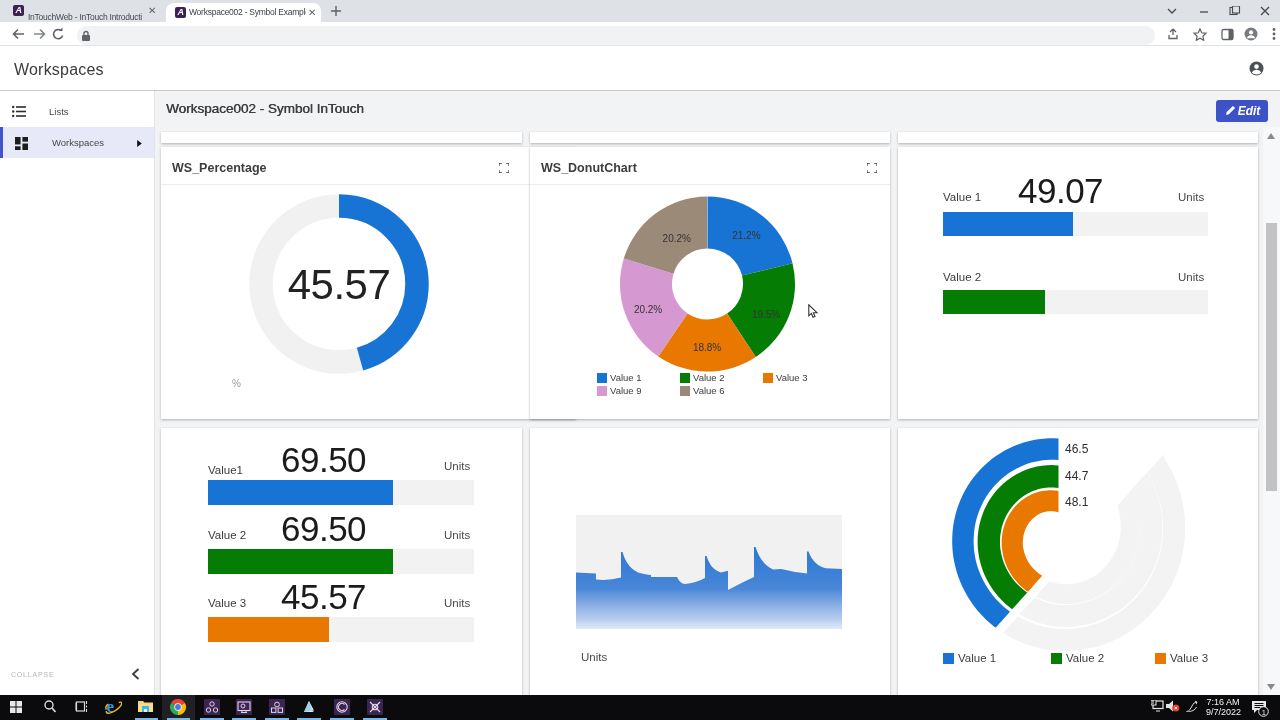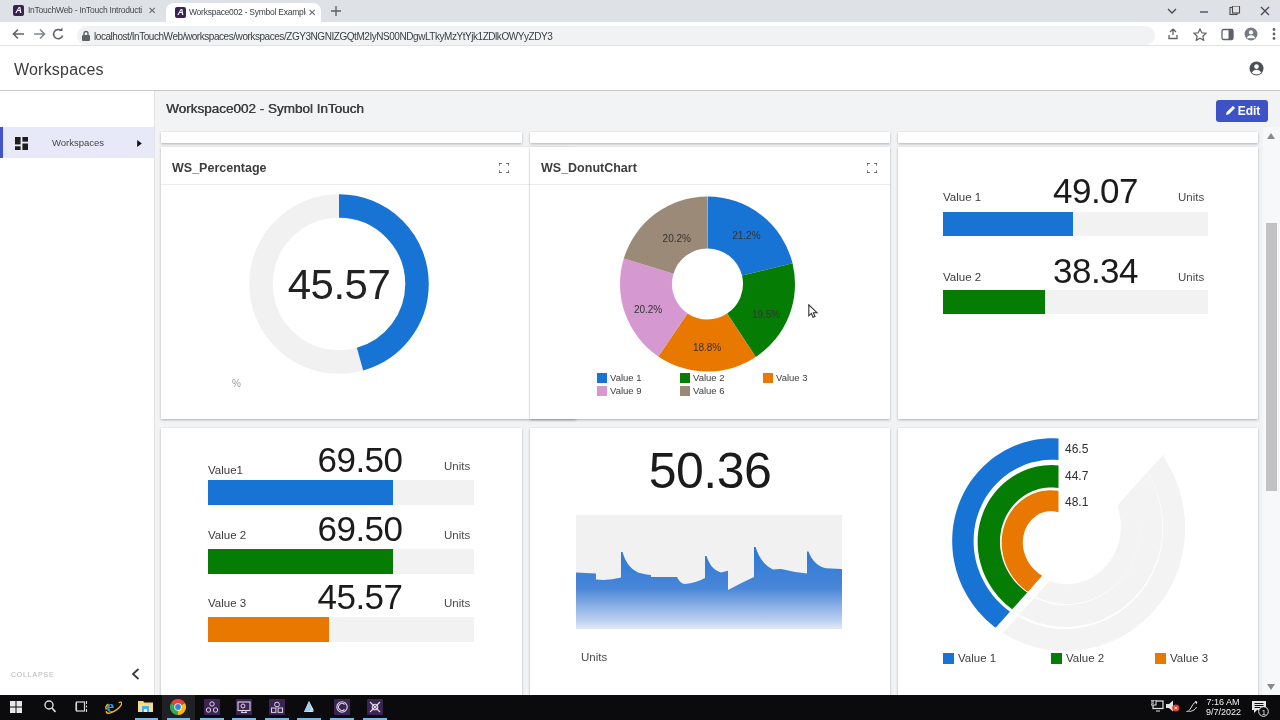--- a/index.html
+++ b/index.html
@@ -5,21 +5,21 @@
 * { margin:0; padding:0; box-sizing:border-box; }
 html,body { width:1280px; height:720px; overflow:hidden; font-family:"Liberation Sans", sans-serif; }
 .abs { position:absolute; }
 #stage { position:relative; width:1280px; height:720px; background:#f2f3f4; }
 
 
 #tabstrip { left:0; top:0; width:1280px; height:22px; background:#dee1e6; }
 .tab { position:absolute; top:0; height:22px; font-size:8.5px; letter-spacing:-0.25px; color:#45494e; }
 #tab2 { left:166px; width:155px; top:3px; height:19px; background:#fff; border-radius:8px 8px 0 0; }
 .favicon { position:absolute; width:11px; height:11px; background:#3b2256; border-radius:2px; color:#fff; font-weight:bold; font-size:9px; font-style:italic; text-align:center; line-height:11px; }
-.tabtitle { position:absolute; top:5px; white-space:nowrap; overflow:hidden; }
+.tabtitle { position:absolute; top:12px; white-space:nowrap; overflow:hidden; }
 .tabx { position:absolute; top:5px; font-size:10px; color:#5f6368; }
 #toolbar { left:0; top:22px; width:1280px; height:24px; background:#fff; border-bottom:1px solid #e1e3e6; }
 #omnibox { left:77px; top:26px; width:1078px; height:19px; background:#f0f2f4; border-radius:10px; }
 #urltext { left:94px; top:31px; font-size:10px; color:#3c4043; letter-spacing:-0.45px; }
 
 #appheader { left:0; top:46px; width:1280px; height:45px; background:#fff; border-bottom:1px solid #c9c9c9; }
 #apptitle { left:14px; top:61px; font-size:16px; color:#3c3c3c; letter-spacing:0.2px; }
 
 #sidebar { left:0; top:91px; width:155px; height:604px; background:#fff; border-right:1px solid #e4e4e4; }
 .menurow { position:absolute; left:0; width:154px; height:31px; }
@@ -29,21 +29,21 @@
 #collapse { left:11px; top:671px; font-size:7px; letter-spacing:0.8px; color:#b5b5b5; }
 
 #pagetitle { left:166px; top:101px; font-size:13.5px; color:#3f3f3f; text-shadow:0.4px 0 0 #3f3f3f; }
 #editbtn { left:1216px; top:100px; width:52px; height:22px; background:#3d52c7; border-radius:3px; color:#fff; font-size:12px; font-weight:bold; text-align:center; line-height:22px; }
 
 .card { position:absolute; background:#fff; box-shadow:0 1px 2.5px rgba(0,0,0,0.28); }
 .cardhead { position:absolute; left:11px; top:14px; font-size:12.5px; font-weight:bold; color:#3d3d3d; }
 .expand { position:absolute; top:16px; width:10px; height:10px; }
 .carddiv { position:absolute; left:0; top:37px; width:100%; height:1px; background:#ececec; }
 .biglabel { position:absolute; font-size:11.5px; color:#3b3b3b; }
-.bignum { position:absolute; font-size:35px; color:#1b1b1b; letter-spacing:-0.5px; text-align:center; }
+.bignum { position:absolute; font-size:35px; color:#1b1b1b; letter-spacing:-0.5px; text-align:left; }
 .units { position:absolute; font-size:11.5px; color:#4a4a4a; }
 .track { position:absolute; background:#f2f2f2; }
 .fill { position:absolute; }
 
 #taskbar { left:0; top:695px; width:1280px; height:25px; background:#0b0b0d; }
 .tbul { position:absolute; top:718px; height:2px; background:#79b7e6; }
 .papp { position:absolute; top:699px; width:16px; height:16px; background:#3e2656; border-radius:1px; opacity:0.95; }
 .legend { position:absolute; font-size:9.5px; color:#3c3c3c; }
 .sw { position:absolute; width:10px; height:10px; }
 </style>
@@ -78,21 +78,20 @@
     <path d="M14 8H4M8 3.5L3.5 8 8 12.5" fill="none" stroke="#5f6368" stroke-width="1.6"></path>
     <path d="M24 8h10M30 3.5L34.5 8 30 12.5" fill="none" stroke="#80868b" stroke-width="1.6"></path>
     <path d="M51 4.5a4.6 4.6 0 1 0 1.6 5" fill="none" stroke="#5f6368" stroke-width="1.6"></path>
     <path d="M52.5 1.5v3.6h-3.6z" fill="#5f6368"></path>
   </svg>
   <div id="omnibox" class="abs"></div>
   <svg class="abs" style="left:81px;top:30px;" width="10" height="12" viewBox="0 0 10 12">
       <rect x="1" y="5" width="8" height="6" rx="1" fill="#5f6368"></rect>
       <path d="M3 5V3.5a2 2 0 0 1 4 0V5" fill="none" stroke="#5f6368" stroke-width="1.4"></path>
     </svg>
-  <div id="urltext" class="abs">localhost/InTouchWeb/workspaces/workspaces/ZGY3NGNIZGQtM2IyNS00NDgwLTkyMzYtYjk1ZDlkOWYyZDY3</div>
   <svg class="abs" style="left:1164px;top:27px;" width="116" height="14" viewBox="0 0 116 14">
     <path d="M5 8v3.5h8V8M9 2v6M9 2L6 5M9 2l3 3" fill="none" stroke="#5f6368" stroke-width="1.3"></path>
     <path d="M36 2l1.8 3.8 4.2.5-3.1 2.9.8 4.1-3.7-2.1-3.7 2.1.8-4.1-3.1-2.9 4.2-.5z" fill="none" stroke="#5f6368" stroke-width="1.2"></path>
     <rect x="58" y="2.5" width="11" height="10" rx="1.5" fill="none" stroke="#5f6368" stroke-width="1.3"></rect>
       <rect x="64.5" y="2.5" width="4.5" height="10" fill="#5f6368"></rect>
     <circle cx="87" cy="7" r="6.5" fill="#757b81"></circle>
       <circle cx="87" cy="5.4" r="2.1" fill="#fff"></circle>
       <path d="M82.7 11.2a4.6 4.6 0 0 1 8.6 0z" fill="#fff"></path>
     <circle cx="110" cy="2.5" r="1.4" fill="#5f6368"></circle>
       <circle cx="110" cy="7" r="1.4" fill="#5f6368"></circle>
@@ -101,41 +100,52 @@
 
   <div id="appheader" class="abs"></div>
   <div id="apptitle" class="abs">Workspaces</div>
   <svg class="abs" style="left:1249px;top:61px;" width="15" height="15" viewBox="0 0 15 15">
       <circle cx="7.5" cy="7.5" r="7" fill="#4d5156"></circle>
       <circle cx="7.5" cy="5.6" r="2.3" fill="#fff"></circle>
       <path d="M2.8 11.8a5.2 5.2 0 0 1 9.4 0 7 7 0 0 1-9.4 0z" fill="#fff"></path>
     </svg>
 
   <div id="sidebar" class="abs"></div>
+  <div class="menurow abs" id="rowlists">
+    <svg style="position:absolute;left:12px;top:9px;" width="14" height="13" viewBox="0 0 14 13">
+      <circle cx="1.2" cy="2" r="1.2" fill="#2e2e2e"></circle>
+        <rect x="4" y="1.2" width="10" height="1.6" fill="#2e2e2e"></rect>
+      <circle cx="1.2" cy="6.5" r="1.2" fill="#2e2e2e"></circle>
+        <rect x="4" y="5.7" width="10" height="1.6" fill="#2e2e2e"></rect>
+      <circle cx="1.2" cy="11" r="1.2" fill="#2e2e2e"></circle>
+        <rect x="4" y="10.2" width="10" height="1.6" fill="#2e2e2e"></rect>
+    </svg>
+    <div class="menutext">Lists</div>
+  </div>
   <div class="menurow abs" id="rowws">
     <svg style="position:absolute;left:12px;top:10px;" width="13" height="13" viewBox="0 0 14 14">
       <rect x="0" y="0" width="6" height="8" fill="#1d1d1d"></rect>
         <rect x="8" y="0" width="6" height="5" fill="#1d1d1d"></rect>
       <rect x="0" y="10" width="6" height="4" fill="#1d1d1d"></rect>
         <rect x="8" y="7" width="6" height="7" fill="#1d1d1d"></rect>
     </svg>
     <div class="menutext">Workspaces</div>
     <svg style="position:absolute;left:134px;top:13px;" width="5" height="7" viewBox="0 0 6 9">
         <path d="M0 0l6 4.5L0 9z" fill="#111"></path>
       </svg>
   </div>
   <div id="collapse" class="abs">COLLAPSE</div>
   <svg class="abs" style="left:131px;top:668px;" width="9" height="12" viewBox="0 0 9 12">
       <path d="M7.5 1L2 6l5.5 5" fill="none" stroke="#3a3a3a" stroke-width="1.8"></path>
     </svg>
 
   <div id="pagetitle" class="abs">Workspace002 - Symbol InTouch</div>
   <div id="editbtn" class="abs"><svg style="position:absolute;left:9px;top:5px;" width="11" height="11" viewBox="0 0 11 11">
         <path d="M1 10l0.7-2.9 6.2-6.2 2.2 2.2-6.2 6.2z" fill="#fff"></path>
-      </svg><span style="margin-left:14px;">Edit</span></div>
+      </svg><span style="margin-left:14px;font-style:italic;">Edit</span></div>
 
   <div class="abs" style="left:1263px;top:127px;width:17px;height:568px;background:#f7f8f9;"></div>
   <svg class="abs" style="left:1267px;top:133px;" width="8" height="6" viewBox="0 0 8 6">
       <path d="M4 0l4 6H0z" fill="#888b8d"></path>
     </svg>
   <svg class="abs" style="left:1267px;top:684px;" width="8" height="6" viewBox="0 0 8 6">
       <path d="M4 6l4-6H0z" fill="#888b8d"></path>
     </svg>
   <div class="abs" style="left:1266px;top:223px;width:11px;height:268px;background:#c2c2c4;"></div>
 
@@ -187,21 +197,20 @@
       <div class="legend" style="left:163px;top:238px;">Value 6</div>
   </div>
 
   <div class="card" style="left:898px;top:147px;width:360px;height:272px;">
     <div class="biglabel" style="left:45px;top:44px;">Value 1</div>
     <div class="bignum" style="left:120px;top:24px;width:155px;">49.07</div>
     <div class="units" style="left:280px;top:44px;">Units</div>
     <div class="track" style="left:45px;top:65px;width:265px;height:24px;"></div>
     <div class="fill" style="left:45px;top:65px;width:130px;height:24px;background:#1874d4;"></div>
     <div class="biglabel" style="left:45px;top:124px;">Value 2</div>
-    <div class="bignum" style="left:120px;top:104px;width:155px;">38.34</div>
     <div class="units" style="left:280px;top:124px;">Units</div>
     <div class="track" style="left:45px;top:143px;width:265px;height:24px;"></div>
     <div class="fill" style="left:45px;top:143px;width:102px;height:24px;background:#057d05;"></div>
   </div>
 
   <div class="card" style="left:161px;top:428px;width:361px;height:272px;">
     <div class="biglabel" style="left:47px;top:36px;">Value1</div>
     <div class="bignum" style="left:120px;top:12px;width:158px;">69.50</div>
     <div class="units" style="left:283px;top:32px;">Units</div>
     <div class="track" style="left:47px;top:52px;width:266px;height:25px;"></div>
@@ -212,21 +221,20 @@
     <div class="track" style="left:47px;top:121px;width:266px;height:25px;"></div>
     <div class="fill" style="left:47px;top:121px;width:185px;height:25px;background:#057d05;"></div>
     <div class="biglabel" style="left:47px;top:169px;">Value 3</div>
     <div class="bignum" style="left:120px;top:149px;width:158px;">45.57</div>
     <div class="units" style="left:283px;top:169px;">Units</div>
     <div class="track" style="left:47px;top:189px;width:266px;height:25px;"></div>
     <div class="fill" style="left:47px;top:189px;width:121px;height:25px;background:#e87800;"></div>
   </div>
 
   <div class="card" style="left:530px;top:428px;width:360px;height:272px;">
-    <div class="abs" style="position:absolute;left:0;top:14px;width:360px;text-align:center;font-size:50px;letter-spacing:-0.5px;color:#1b1b1b;">50.36</div>
     <svg style="position:absolute;left:46px;top:87px;" width="266" height="114" viewBox="0 0 266 114">
       <defs>
           <linearGradient id="ag" x1="0" y1="0" x2="0" y2="1">
         <stop offset="0" stop-color="#2b78d4"></stop>
             <stop offset="0.5" stop-color="#4886d8"></stop>
         <stop offset="0.72" stop-color="#8cb0e5"></stop>
             <stop offset="0.9" stop-color="#bcd1f0"></stop>
             <stop offset="1" stop-color="#e2eaf8"></stop>
       </linearGradient>
         </defs>

